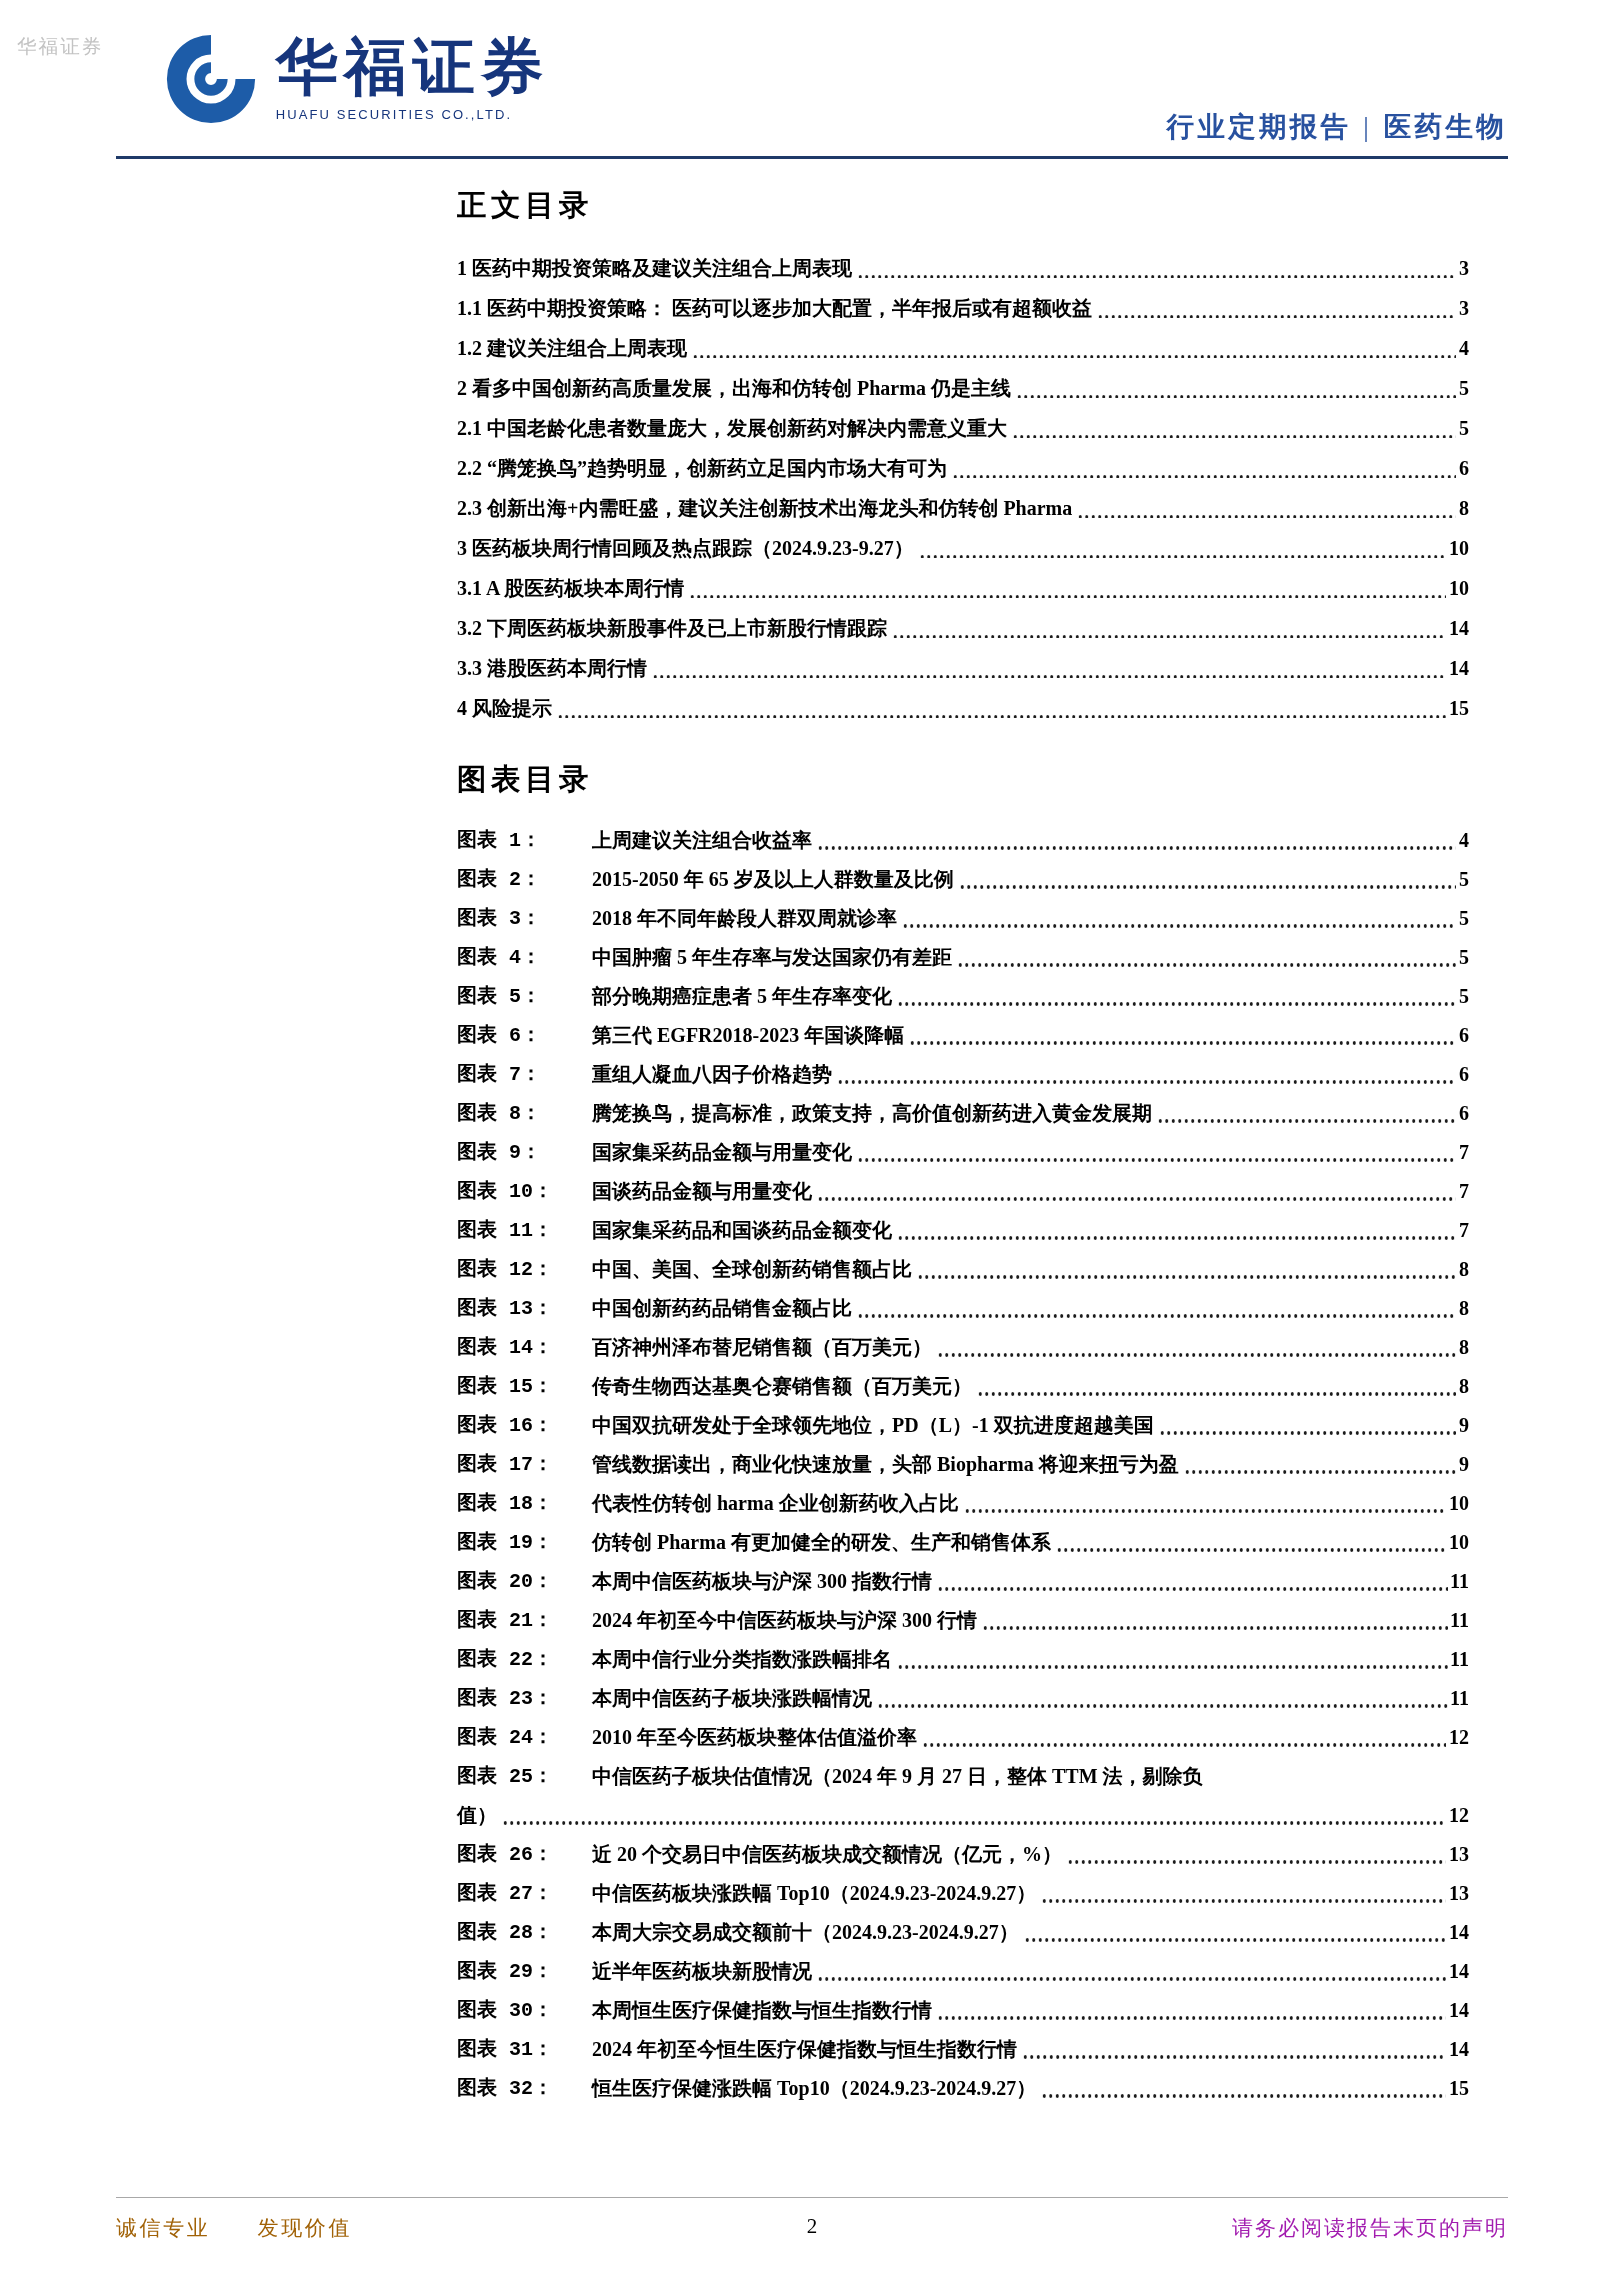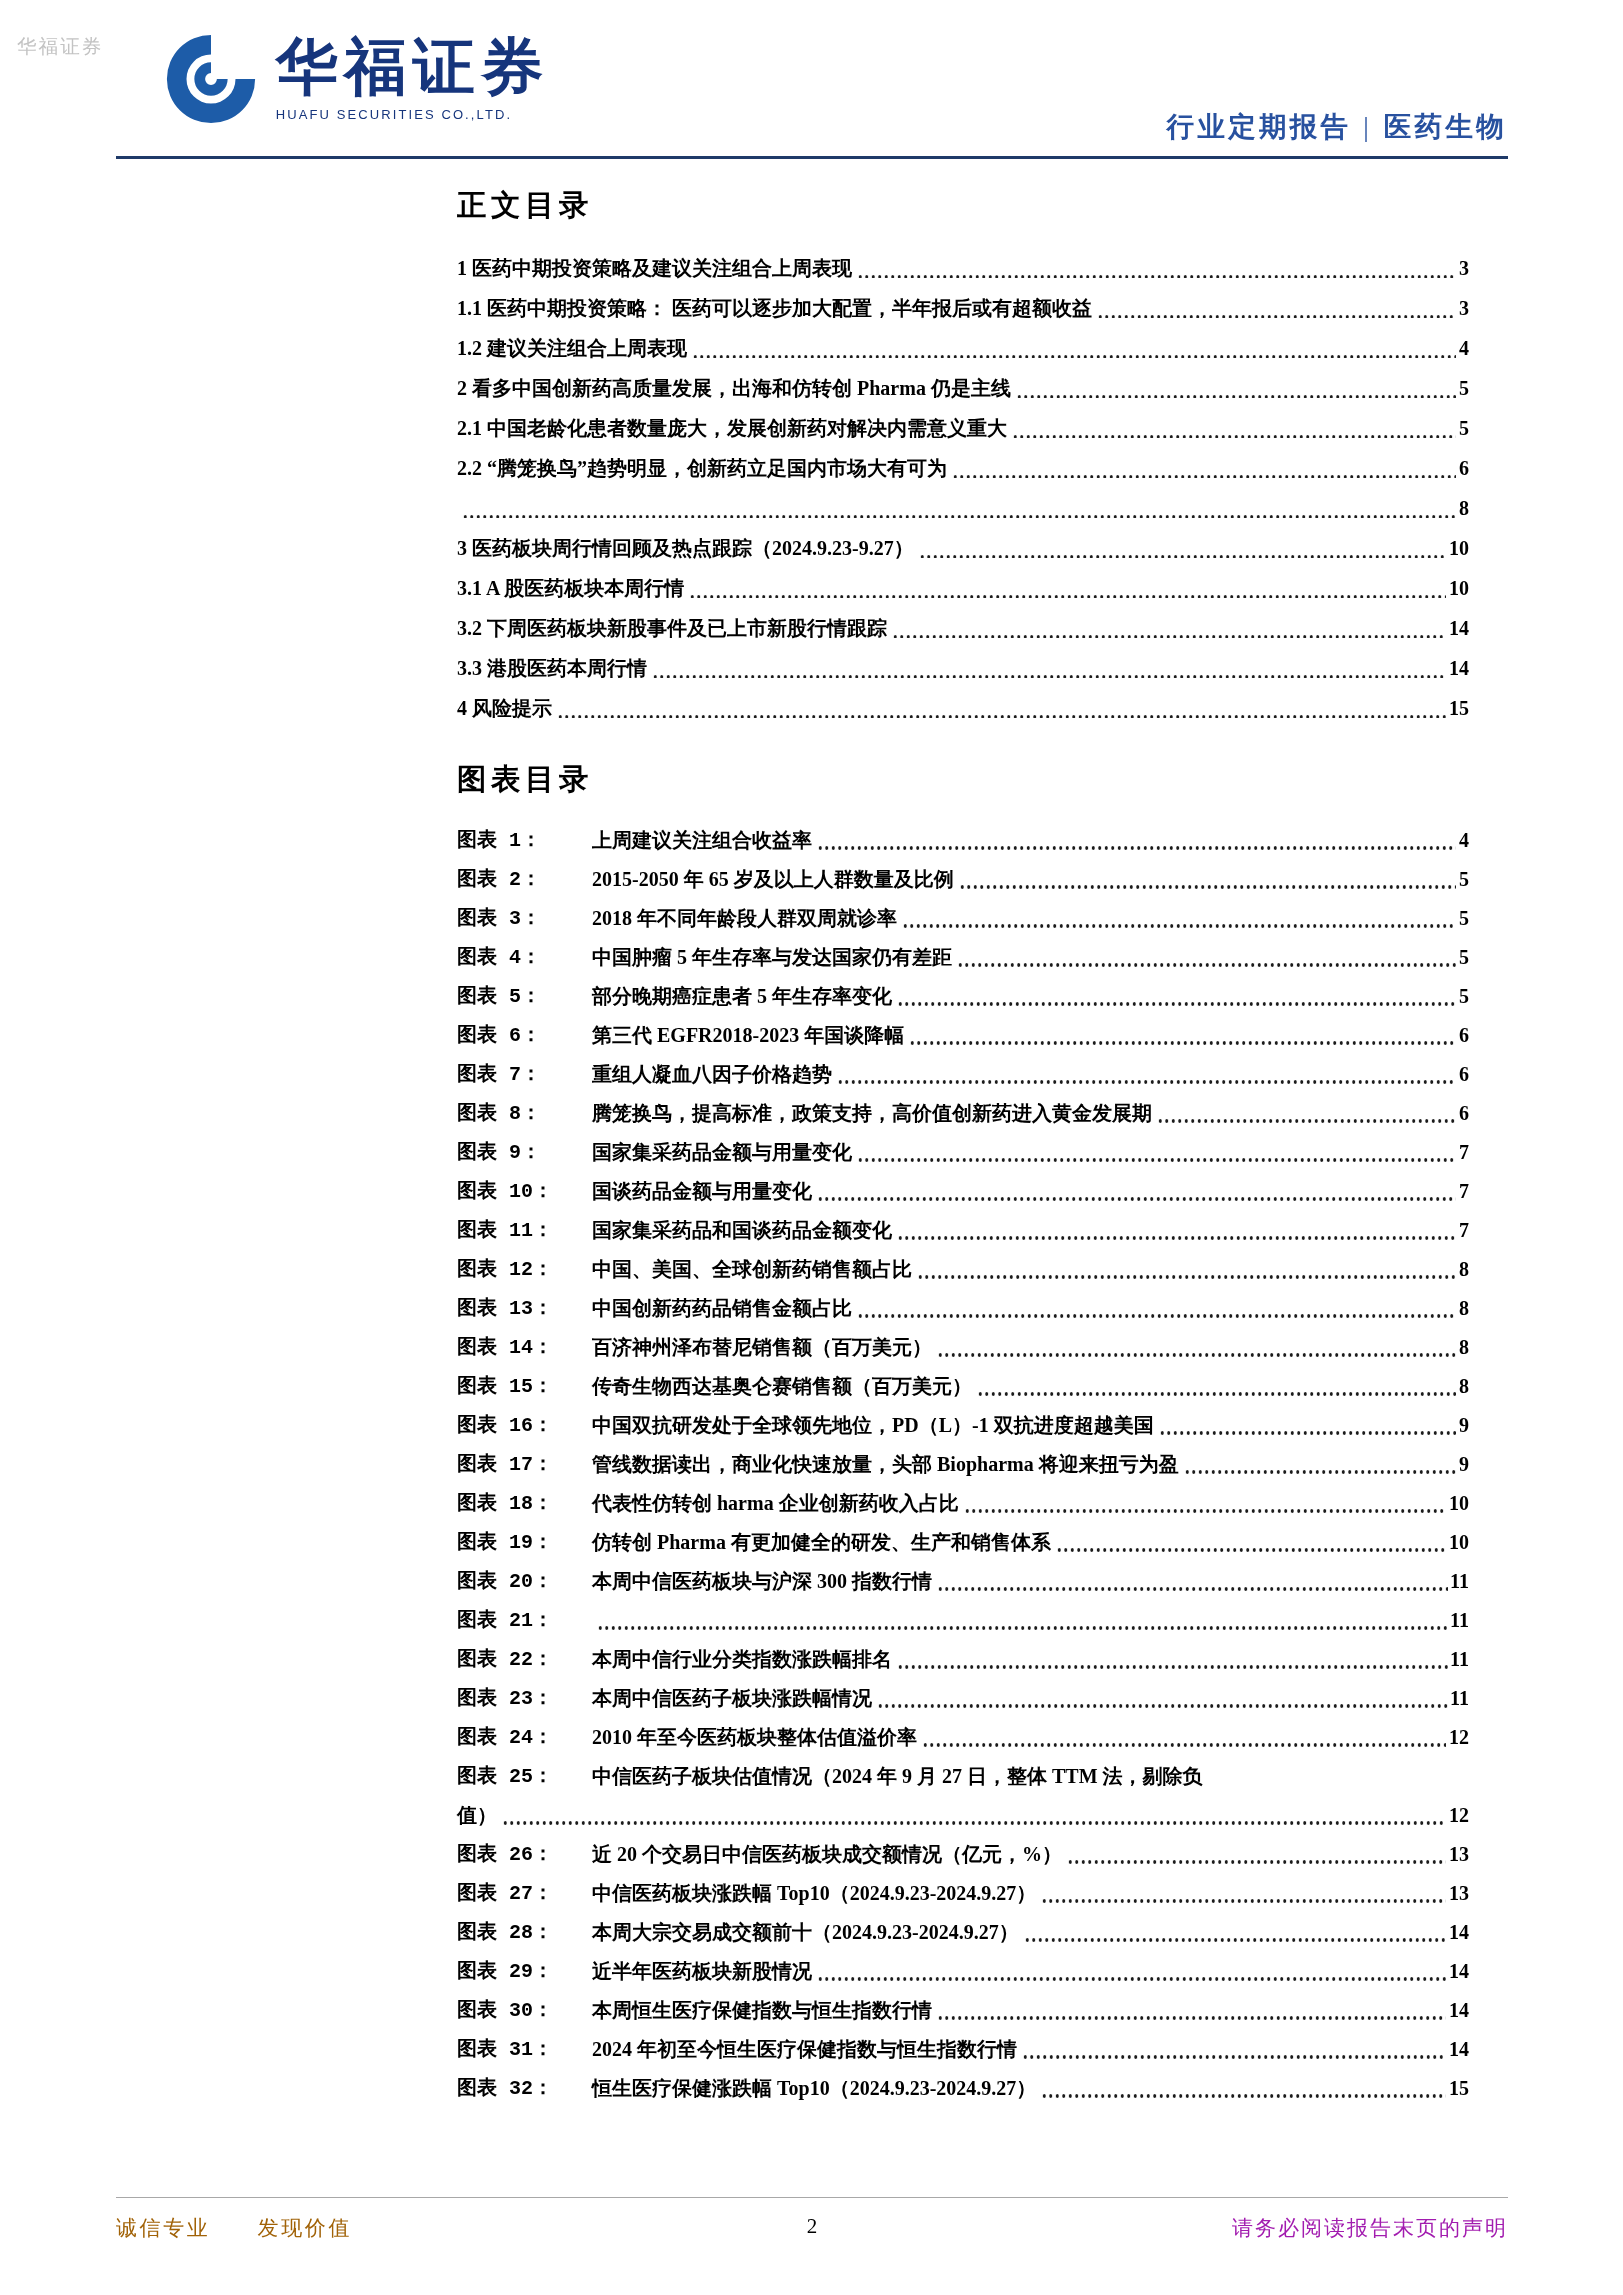--- a/index.html
+++ b/index.html
@@ -128,20 +128,21 @@
           <span class="row-text">2.1 中国老龄化患者数量庞大，发展创新药对解决内需意义重大</span>
           <span class="dots"></span>
           <span class="pageno">5</span>
         </div>
         <div class="row">
           <span class="row-text">2.2 “腾笼换鸟”趋势明显，创新药立足国内市场大有可为</span>
           <span class="dots"></span>
           <span class="pageno">6</span>
         </div>
         <div class="row">
+          <span class="row-text">2.3 创新出海+内需旺盛，建议关注创新技术出海龙头和仿转创 Pharma</span>
           <span class="dots"></span>
           <span class="pageno">8</span>
         </div>
         <div class="row">
           <span class="row-text">3 医药板块周行情回顾及热点跟踪（2024.9.23-9.27）</span>
           <span class="dots"></span>
           <span class="pageno">10</span>
         </div>
         <div class="row">
           <span class="row-text">3.1 A 股医药板块本周行情</span>
@@ -282,20 +283,21 @@
           <span class="pageno">10</span>
         </div>
         <div class="row">
           <span class="fig-label">图表 20：</span>
           <span class="row-text">本周中信医药板块与沪深 300 指数行情</span>
           <span class="dots"></span>
           <span class="pageno">11</span>
         </div>
         <div class="row">
           <span class="fig-label">图表 21：</span>
+          <span class="row-text">2024 年初至今中信医药板块与沪深 300 行情</span>
           <span class="dots"></span>
           <span class="pageno">11</span>
         </div>
         <div class="row">
           <span class="fig-label">图表 22：</span>
           <span class="row-text">本周中信行业分类指数涨跌幅排名</span>
           <span class="dots"></span>
           <span class="pageno">11</span>
         </div>
         <div class="row">

